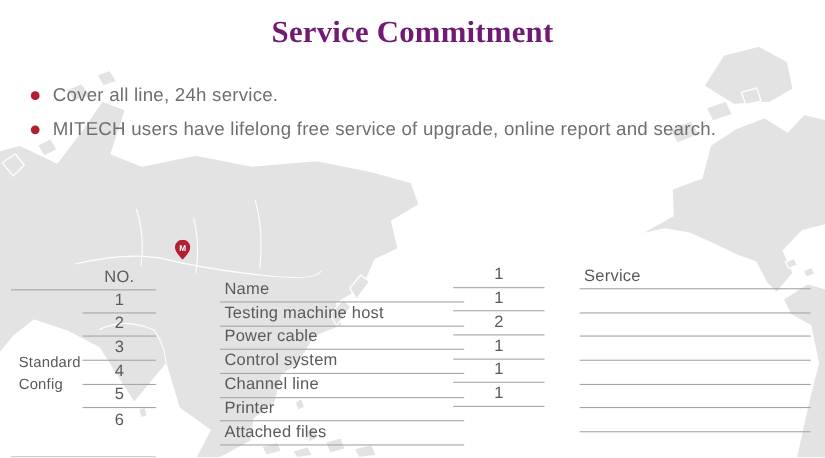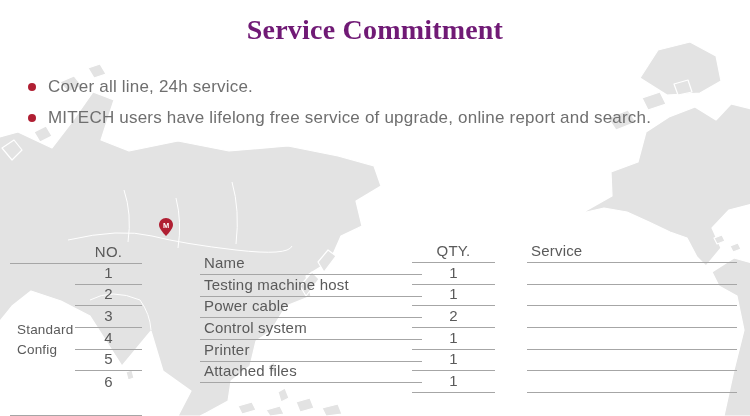--- a/index.html
+++ b/index.html
@@ -144,26 +144,26 @@
     <div class="cell r b c-center">4</div>
     <div class="cell r b c-center">5</div>
     <div class="cell r c-center">6</div>
   </div>
 
   <div id="col-name" class="col">
     <div class="cell h b c-left">Name</div>
     <div class="cell r b c-left">Testing machine host</div>
     <div class="cell r b c-left">Power cable</div>
     <div class="cell r b c-left">Control system</div>
+    <div class="cell r b c-left">Channel line</div>
     <div class="cell r b c-left">Printer</div>
     <div class="cell r b c-left">Attached files</div>
   </div>
 
   <div id="col-qty" class="col">
-    <div class="cell h b c-center">QTY.</div>
     <div class="cell r b c-center">1</div>
     <div class="cell r b c-center">1</div>
     <div class="cell r b c-center">2</div>
     <div class="cell r b c-center">1</div>
     <div class="cell r b c-center">1</div>
     <div class="cell r b c-center">1</div>
   </div>
 
   <div id="col-remarks" class="col">
     <div class="cell h b c-left">Service</div>

